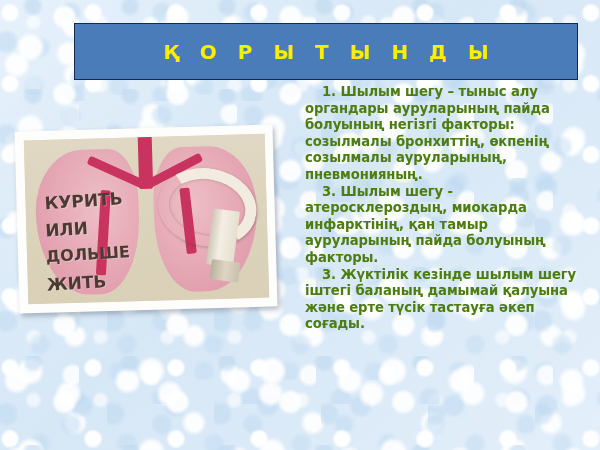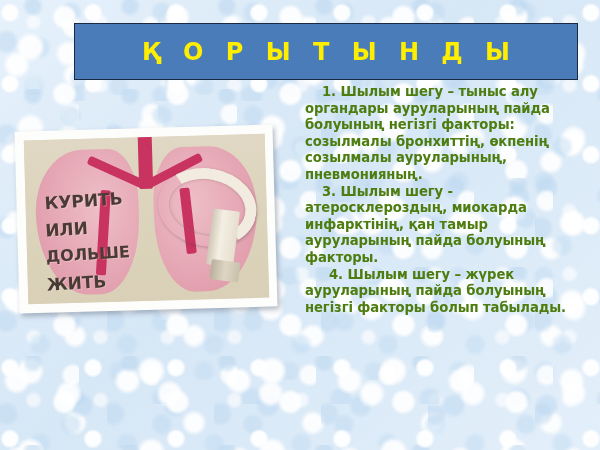--- a/index.html
+++ b/index.html
@@ -61,21 +61,21 @@
     border: 1.5px solid #1b2a44;
     box-sizing: border-box;
     display: flex;
     align-items: center;
     justify-content: center;
   }
   #title-text {
     color: #ffee00;
     font-family: "DejaVu Sans", sans-serif;
     font-weight: bold;
-    font-size: 24px;
+    font-size: 20px;
     letter-spacing: 7px;
     line-height: 1;
     white-space: nowrap;
     text-indent: 7px;
   }
 
   
   #photo-frame {
     position: absolute;
     left: 17px;
@@ -241,16 +241,16 @@
       <div class="poster-text pt1">КУРИТЬ</div>
       <div class="poster-text pt2">ИЛИ</div>
       <div class="poster-text pt3">ДОЛЬШЕ</div>
       <div class="poster-text pt4">ЖИТЬ</div>
     </div>
   </div>
 
   <div id="body-text">
     <p>1. Шылым шегу – тыныс алу органдары ауруларының пайда болуының негізгі факторы: созылмалы бронхиттің, өкпенің созылмалы ауруларының, пневмонияның.</p>
     <p>3. Шылым шегу - атеросклероздың, миокарда инфарктінің, қан тамыр ауруларының пайда болуының факторы.</p>
-    <p class="indent-wide">4. Шылым шегу – жүрек ауруларының пайда болуының негізгі факторы болып табылады.</p>
+    <p>3. Жүктілік кезінде шылым шегу іштегі баланың дамымай қалуына және ерте түсік тастауға әкеп соғады.</p>
   </div>
 
 </div>
 
 </body></html>

